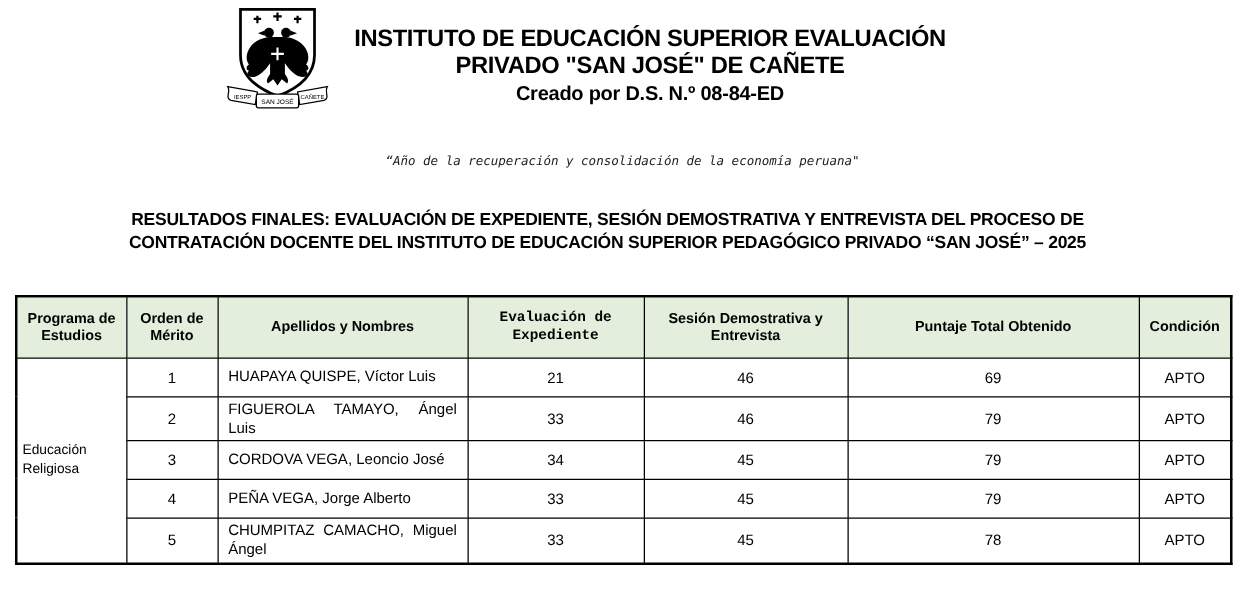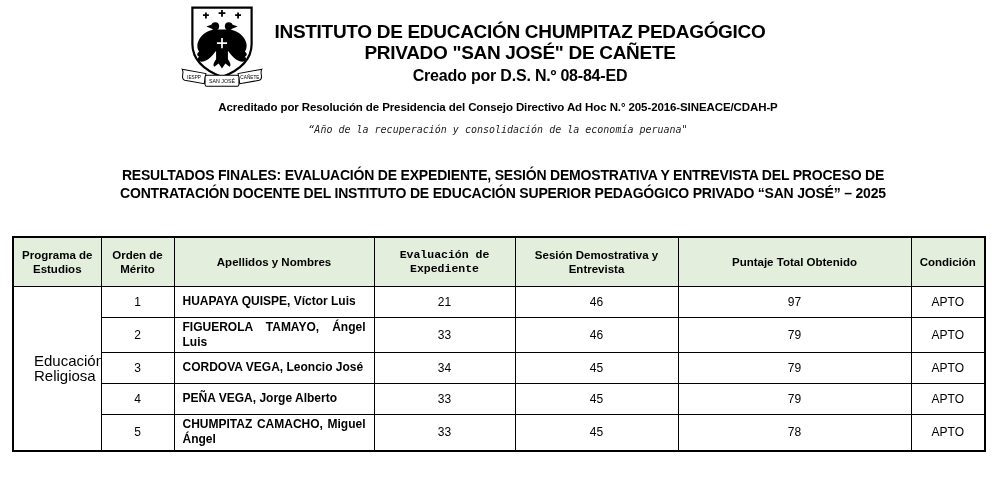--- a/index.html
+++ b/index.html
@@ -19,41 +19,41 @@
   .accred {
     position:absolute; top:101px; left:0; width:996px; text-align:center;
     font-size:11.5px; font-weight:bold; letter-spacing:-0.1px;
   }
   .quote {
     position:absolute; top:124px; left:0; width:996px; text-align:center;
     font-family:"DejaVu Sans Mono", monospace; font-style:italic; font-size:10px; color:#1a1a1a;
   }
 
   .doc-title {
-    position:absolute; top:167px; left:68px; width:870px; text-align:center;
+    position:absolute; top:167px; left:51px; width:870px; text-align:center;
     font-weight:bold; font-size:14px; line-height:17.5px; letter-spacing:-0.2px;
   }
 
   table.results {
     position:absolute; top:236px; left:12px; width:972px;
     border-collapse:collapse; table-layout:fixed; border:2px solid #000;
   }
   table.results th, table.results td { border:1px solid #000; overflow:hidden; }
   table.results thead tr { height:49px; }
   table.results th {
     font-size:11.5px; font-weight:bold; vertical-align:middle;
     padding:2px 6px; text-align:center; line-height:14px;
   }
   th.th-left { text-align:left; text-align:justify; padding-left:8px; }
   table.results tbody tr { height:31px; }
   table.results tbody tr.tall { height:37px; }
   td { font-size:12px; vertical-align:middle; }
   td.c { text-align:center; }
-  td.name { text-align:justify; padding:2px 8px; line-height:15px;font-weight:bold; }
-  td.program { text-align:left; padding-left:20px; line-height:15px; font-size:15px; vertical-align:middle; }
+  td.name { text-align:justify; padding:2px 8px; line-height:15px; }
+  td.program { text-align:left; padding-left:4px; line-height:15px; font-size:11px; vertical-align:middle; }
 </style>
 </head>
 <body>
 
 <div class="page">
 
   <div class="logo">
     <svg viewBox="0 0 100 104" width="92" height="88">
 
       <path d="M15 3 H85 V46 C85 65 71 77 50 85 C29 77 15 65 15 46 Z" fill="#ffffff" stroke="#000" stroke-width="2.6"></path>
@@ -79,26 +79,25 @@
         <path d="M97 76 L69 81 L71 93 L94 89 C100 87 94 81 97 76 Z"></path>
         <rect x="30" y="83" width="40" height="13" rx="2"></rect>
       </g>
       <text x="17" y="88" font-size="5.6" text-anchor="middle" font-family="Liberation Sans, sans-serif">IESPP</text>
       <text x="50" y="92.5" font-size="6.2" text-anchor="middle" font-family="Liberation Sans, sans-serif">SAN JOSÉ</text>
       <text x="83" y="88" font-size="5.6" text-anchor="middle" font-family="Liberation Sans, sans-serif">CAÑETE</text>
     </svg>
   </div>
 
   <div class="header-text">
-    <div class="inst-title">INSTITUTO DE EDUCACIÓN CHUMPITAZ PEDAGÓGICO</div>
+    <div class="inst-title">INSTITUTO DE EDUCACIÓN SUPERIOR EVALUACIÓN</div>
     <div class="inst-title">PRIVADO "SAN JOSÉ" DE CAÑETE</div>
     <div class="created">Creado por D.S. N.º 08-84-ED</div>
   </div>
 
-  <div class="accred">Acreditado por Resolución de Presidencia del Consejo Directivo Ad Hoc N.° 205-2016-SINEACE/CDAH-P</div>
   <div class="quote">“Año de la recuperación y consolidación de la economía peruana"</div>
 
   <div class="doc-title">
     <div>RESULTADOS FINALES: EVALUACIÓN DE EXPEDIENTE, SESIÓN DEMOSTRATIVA Y ENTREVISTA DEL PROCESO DE</div>
     <div>CONTRATACIÓN DOCENTE DEL INSTITUTO DE EDUCACIÓN SUPERIOR PEDAGÓGICO PRIVADO “SAN JOSÉ” – 2025</div>
   </div>
 
   <table class="results">
     <colgroup>
       <col style="width:88px">
@@ -120,21 +119,21 @@
         <th style="background: rgb(227, 238, 221); margin-left: 41px;">Condición</th>
       </tr>
     </thead>
     <tbody>
       <tr>
         <td class="program" rowspan="5">Educación Religiosa</td>
         <td class="c">1</td>
         <td class="name">HUAPAYA QUISPE, Víctor Luis</td>
         <td class="c">21</td>
         <td class="c">46</td>
-        <td class="c">97</td>
+        <td class="c">69</td>
         <td class="c">APTO</td>
       </tr>
       <tr>
         <td class="c">2</td>
         <td class="name">FIGUEROLA TAMAYO, Ángel Luis</td>
         <td class="c">33</td>
         <td class="c">46</td>
         <td class="c">79</td>
         <td class="c">APTO</td>
       </tr>

